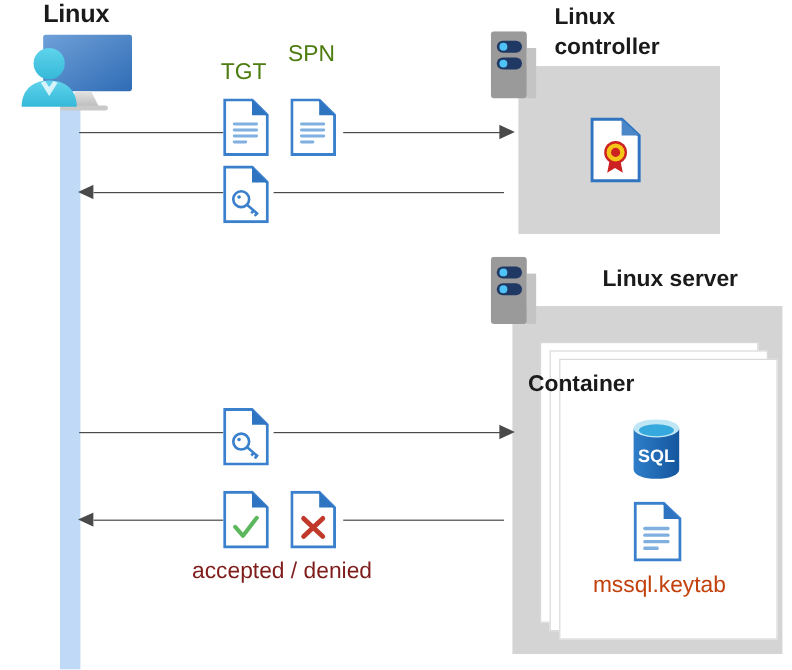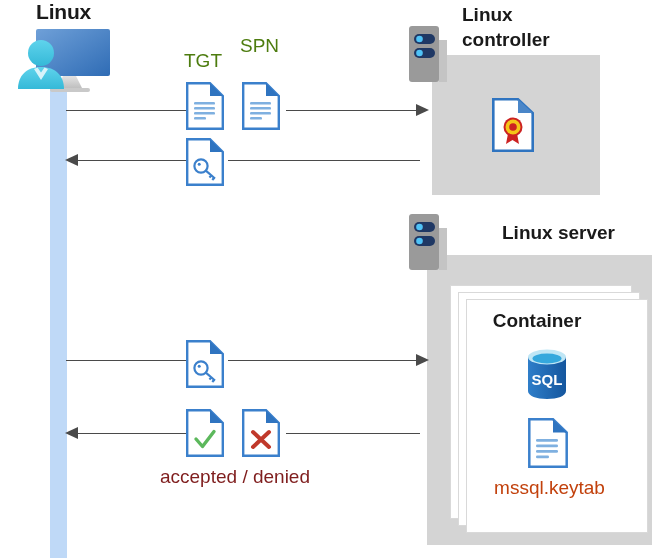--- a/index.html
+++ b/index.html
@@ -8,21 +8,21 @@
   .abs{position:absolute;}
 
   
   #lifeline{left:50px;top:88px;width:17px;height:470px;background:#bfd9f7;}
 
   
   .hdr{font-weight:bold;color:#1a1a1a;}
   #client-label{left:36px;top:0px;font-size:21px;letter-spacing:-.2px;}
   #dc-label{left:462px;top:2px;font-size:19px;line-height:25px;font-weight:bold;color:#1a1a1a;}
   #linux-label{left:462px;top:222px;font-size:19px;font-weight:bold;color:#1a1a1a;margin-left:40px;}
-  .container-lbl-wrap{left:450px;top:310px;width:174px;text-align:center;}
+  .container-lbl-wrap{left:440px;top:310px;width:174px;}
   #keytab-label{left:462px;top:477px;width:175px;text-align:center;font-size:19px;color:#c2410c;}
   #accdeny-label{left:120px;top:466px;width:230px;text-align:center;font-size:19px;color:#7f1d1d;}
   .tiny-lbl{font-size:19px;color:#4d7c0f;}
   #tgt-label{left:184px;top:50px;}
   #spn-label{left:240px;top:35px;}
 
   
   .panel{background:#d4d4d4;}
   #dc-panel{left:432px;top:55px;width:168px;height:140px;}
   #linux-panel{left:427px;top:255px;width:225px;height:290px;}

